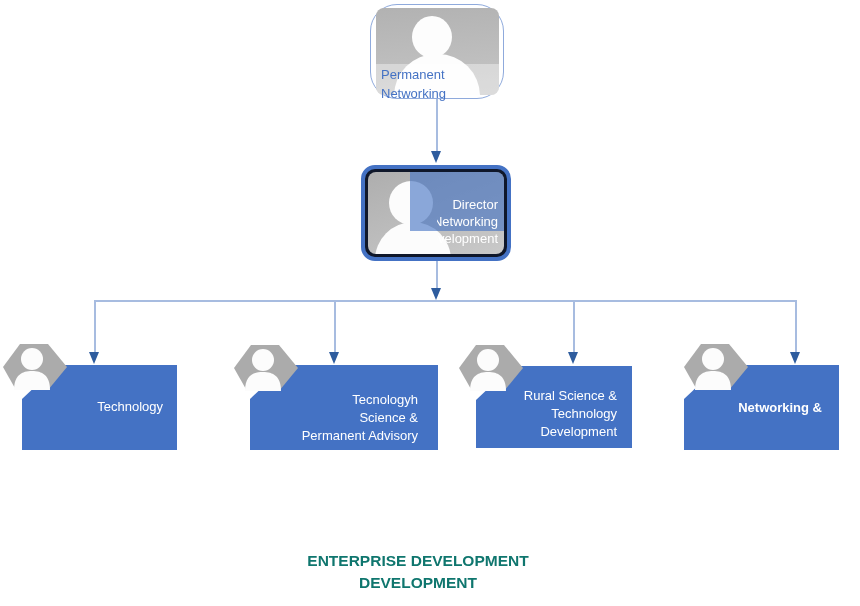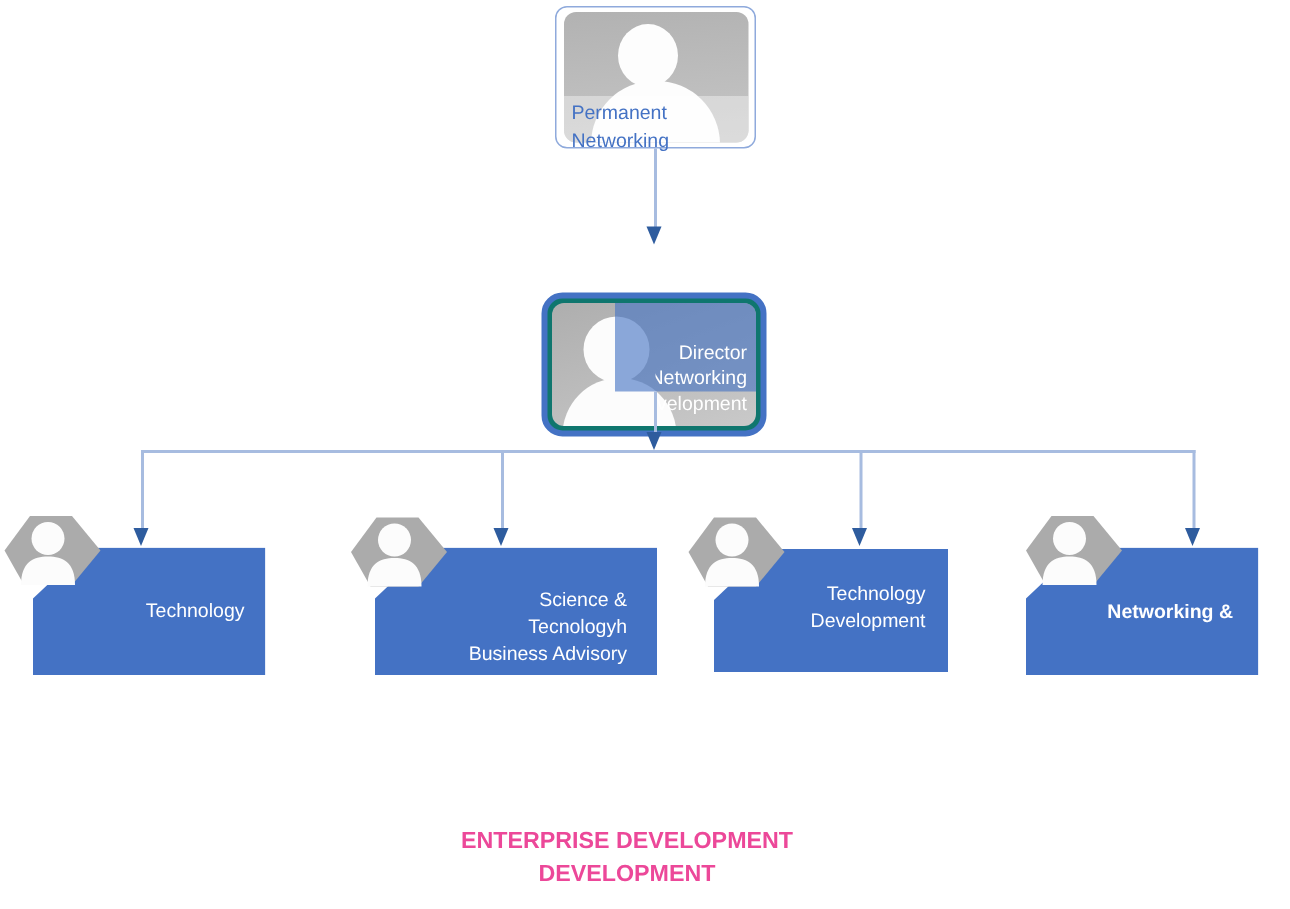--- a/index.html
+++ b/index.html
@@ -13,21 +13,21 @@
     overflow: hidden;
   }
 
   
   .ps-card {
     position: absolute;
     left: 370px; top: 4px;
     width: 134px; height: 95px;
     background: #ffffff;
     border: 1.5px solid #8FAADC;
-    border-radius: 8px;
+    border-radius: 27px;
   }
   .ps-img {
     position: absolute;
     left: 5px; top: 3px;
     width: 123px; height: 87px;
     border-radius: 8px;
     background: linear-gradient(175deg, #b2b2b2, #c6c6c6);
     overflow: hidden;
   }
   .ps-head {
@@ -54,25 +54,24 @@
     line-height: 19px;
     color: #4472C4;
     white-space: nowrap;
   }
 
   
   .dir-card {
     position: absolute;
     left: 361px; top: 165px;
     width: 150px; height: 96px;
-    background: #0f766e;
+    background: #0f172a;
     border: 4px solid #4472C4;
     border-radius: 14px;
     padding: 3px;
-    margin-top: 30px;
   }
   .dir-img {
     position: relative;
     width: 100%; height: 100%;
     border-radius: 8px;
     background: linear-gradient(160deg, #aeaeae, #c9c9c9);
     overflow: hidden;
   }
   .dir-head {
     position: absolute; left: 21px; top: 9px;
@@ -131,21 +130,21 @@
   }
   .dept-label.bold { font-weight: 700; }
   .badge-icon { position: absolute; }
 
   
   .chart-title {
     position: absolute;
     left: 168px; top: 550px;
     width: 500px;
     text-align: center;
-    color: #ec4899;
+    color: #0f766e;
     font-weight: 700;
     font-size: 15.5px;
     line-height: 22px;
   }
 </style>
 </head>
 <body>
 
 <div class="stage">
 
@@ -195,28 +194,29 @@
   <div class="arrow-down" style="left:790px; top:352px;"></div>
 
   <div class="dept" style="left:22px; top:365px; width:155px; height:85px;">
     <div class="dept-label" style="top:33px; padding-right:14px;">
       <div>Technology</div>
     </div>
   </div>
 
   <div class="dept" style="left:250px; top:365px; width:188px; height:85px;">
     <div class="dept-label" style="top:26px; padding-right:20px;">
+      <div>Tecnologyh</div>
       <div>Science &amp;</div>
-      <div>Tecnologyh</div>
-      <div>Business Advisory</div>
+      <div>Permanent Advisory</div>
     </div>
   </div>
 
   <div class="dept" style="left:476px; top:366px; width:156px; height:82px;">
     <div class="dept-label" style="top:21px; padding-right:15px;">
+      <div>Rural Science &amp;</div>
       <div>Technology</div>
       <div>Development</div>
     </div>
   </div>
 
   <div class="dept" style="left:684px; top:365px; width:155px; height:85px;">
     <div class="dept-label bold" style="top:34px; padding-right:17px;">
       <div>Networking &amp;</div>
     </div>
   </div>

